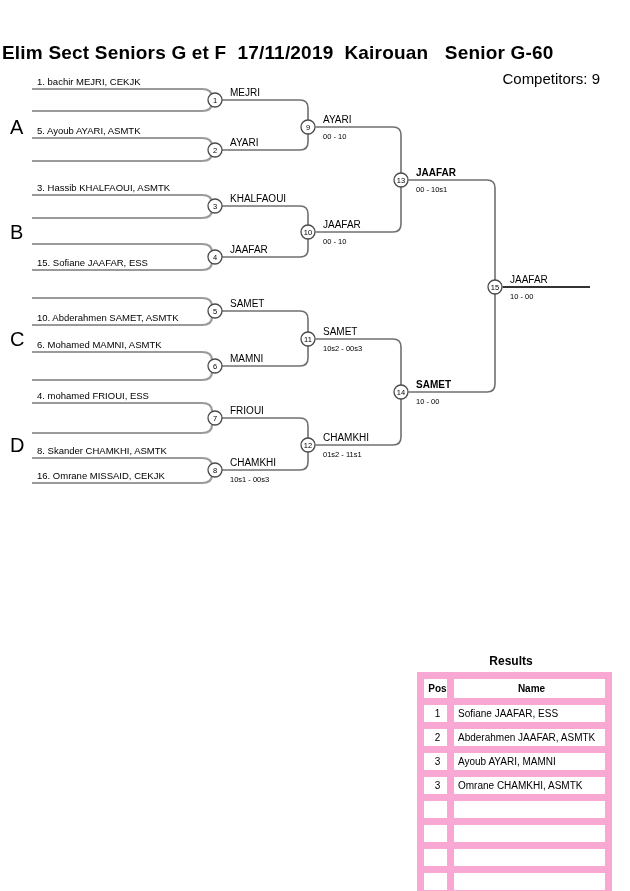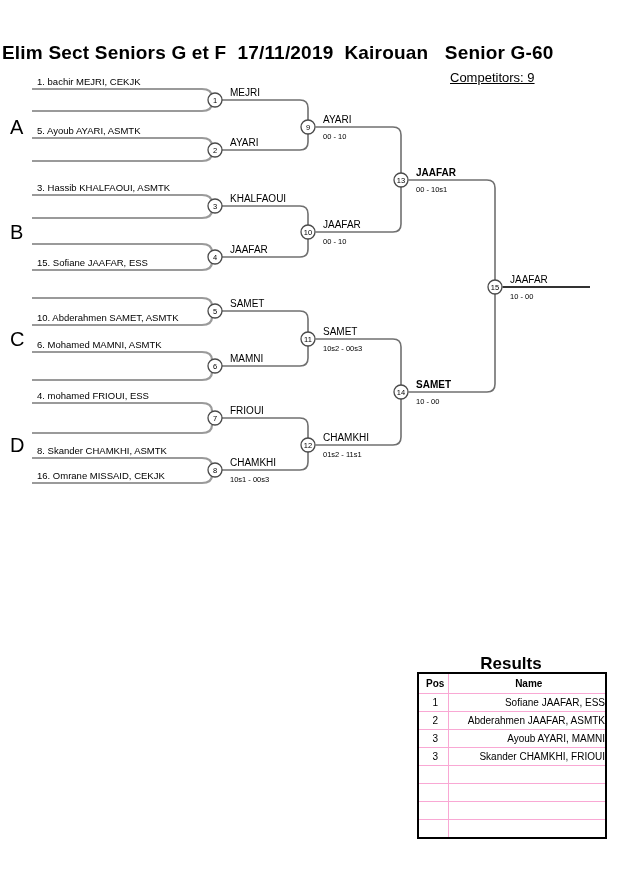--- a/index.html
+++ b/index.html
@@ -5,52 +5,51 @@
   html,body{margin:0;padding:0;}
   body{
     width:630px;height:891px;background:#ffffff;position:relative;
     font-family:"Liberation Sans", sans-serif;color:#000;overflow:hidden;
   }
   .title{
     position:absolute;left:2px;top:42px;font-size:19px;font-weight:bold;
     white-space:pre;letter-spacing:0.2px;
   }
   .competitors{
-    position:absolute;left:450px;top:70px;width:150px;
-    font-size:13px;
-    text-decoration:underline;
+    position:absolute;left:450px;top:70px;width:150px;text-align:right;
+    font-size:15px;
   }
   svg{position:absolute;left:0;top:0;}
   svg text{font-family:"Liberation Sans", sans-serif;fill:#000;}
   .pname{font-size:9.5px;}
   .secletter{font-size:20px;}
   .wlabel{font-size:10px;}
   .wbold{font-weight:bold;}
   .score{font-size:7.5px;}
   .cnum{font-size:7.5px;text-anchor:middle;}
   .slotline{stroke:#9a9a9a;stroke-width:2.2;fill:none;}
   .conn{stroke:#707070;stroke-width:1.6;fill:none;}
   .finalline{stroke:#333;stroke-width:1.8;fill:none;}
   .node{fill:#fff;stroke:#4a4a4a;stroke-width:1.3;}
   .results-title{
     position:absolute;left:417px;top:654px;width:188px;text-align:center;
-    font-size:17px;font-weight:bold;
+    font-size:12px;font-weight:bold;
   }
   table.results{
     position:absolute;left:417px;top:672px;width:188px;
     border-collapse:collapse;table-layout:fixed;border:2px solid #000;
   }
   table.results th, table.results td{
-    border:1px solid #f9a8d4;font-size:10px;padding:0 0 0 4px;overflow:hidden;
+    border:7px solid #f9a8d4;font-size:10px;padding:0 0 0 4px;overflow:hidden;
     white-space:nowrap;
   }
   table.results th{height:19px;font-weight:bold;text-align:center;}
   table.results td{height:17px;}
   td.pos{text-align:center;}
-  td.name{text-align:right;padding-left:6px;}
+  td.name{text-align:left;padding-left:6px;}
   col.c-pos{width:30px;} col.c-name{width:158px;}
 </style>
 </head>
 <body>
 
 <div class="title">Elim Sect Seniors G et F  17/11/2019  Kairouan   Senior G-60</div>
 <div class="competitors">Competitors: 9</div>
 
 <svg width="630" height="560" viewBox="0 0 630 560">
 
@@ -212,21 +211,21 @@
     <tr>
       <td class="pos">2</td>
       <td class="name">Abderahmen JAAFAR, ASMTK</td>
     </tr>
     <tr>
       <td class="pos">3</td>
       <td class="name">Ayoub AYARI, MAMNI</td>
     </tr>
     <tr>
       <td class="pos">3</td>
-      <td class="name">Skander CHAMKHI, FRIOUI</td>
+      <td class="name">Omrane CHAMKHI, ASMTK</td>
     </tr>
     <tr>
       <td class="pos"></td>
       <td class="name"></td>
     </tr>
     <tr>
       <td class="pos"></td>
       <td class="name"></td>
     </tr>
     <tr>

